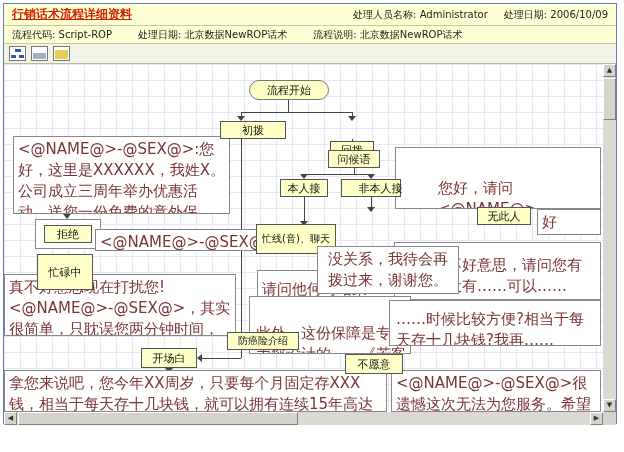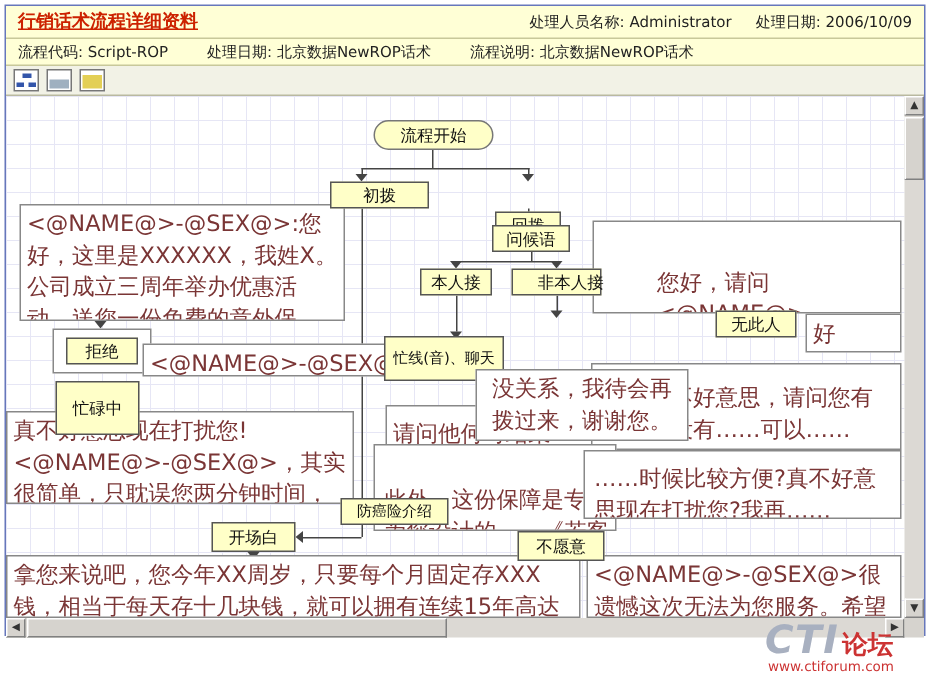--- a/index.html
+++ b/index.html
@@ -122,21 +122,21 @@
             <span>没关系，我待会再拨过来，谢谢您。</span>
           </div>
 
         <div class="tbox" style="left:0px;top:210px;width:232px;height:62px;"><span>真不好意思现在打扰您!&lt;@NAME@&gt;-@SEX@&gt;，其实很简单，只耽误您两分钟时间，听我讲完即可马上帮您办理妥当。《若客户坚持拒绝》--那您什么时候比较方便?我再打给您。</span></div>
 
         <div class="tbox" style="left:245px;top:232px;width:162px;height:58px;">
           <span class="inner" style="left:6px;top:26px;width:150px;">此外，这份保障是专门为您设计的……《若客户仍有疑问》……</span>
         </div>
 
         <div class="tbox" style="left:385px;top:236px;width:212px;height:46px;">
-          <span class="inner" style="left:6px;top:8px;width:200px;">……时候比较方便?真不好意思现在打扰您?我再……</span>
+          <span class="inner" style="left:6px;top:8px;width:200px;">……时候比较方便?相当于每天存十几块钱?我再……</span>
         </div>
 
         <div class="tbox" style="left:0px;top:306px;width:383px;height:42px;"><span>拿您来说吧，您今年XX周岁，只要每个月固定存XXX钱，相当于每天存十几块钱，就可以拥有连续15年高达20万元的健康保障……</span></div>
 
         <div class="tbox" style="left:387px;top:306px;width:210px;height:42px;"><span>&lt;@NAME@&gt;-@SEX@&gt;很遗憾这次无法为您服务。希望下次有机会。谢谢。再见(或)……</span></div>
 
         <div class="node start" style="left:245px;top:16px;width:80px;height:20px;">流程开始</div>
         <div class="node" style="left:216px;top:57px;width:66px;height:18px;">初拨</div>
         <div class="node" style="left:326px;top:57px;width:44px;height:18px;margin-top:20px;">回拨</div>
         <div class="node" style="left:324px;top:86px;width:52px;height:18px;">问候语</div>
@@ -161,20 +161,13 @@
         <div class="sbtn" style="left:0;top:0;">◀</div>
         <div class="sthumb" style="left:14px;top:0;width:280px;height:13px;"></div>
         <div class="sbtn" style="left:586px;top:0;">▶</div>
       </div>
 
       <div class="scorner"></div>
     </div>
 
   </div>
 
-  <div class="watermark">
-    <div class="wm-row">
-      <span class="wm-brand">CTI</span>
-      <span class="wm-brand2">论坛</span>
-    </div>
-    <div class="wm-url">www.ctiforum.com</div>
-  </div>
 </div>
 
 </body></html>

